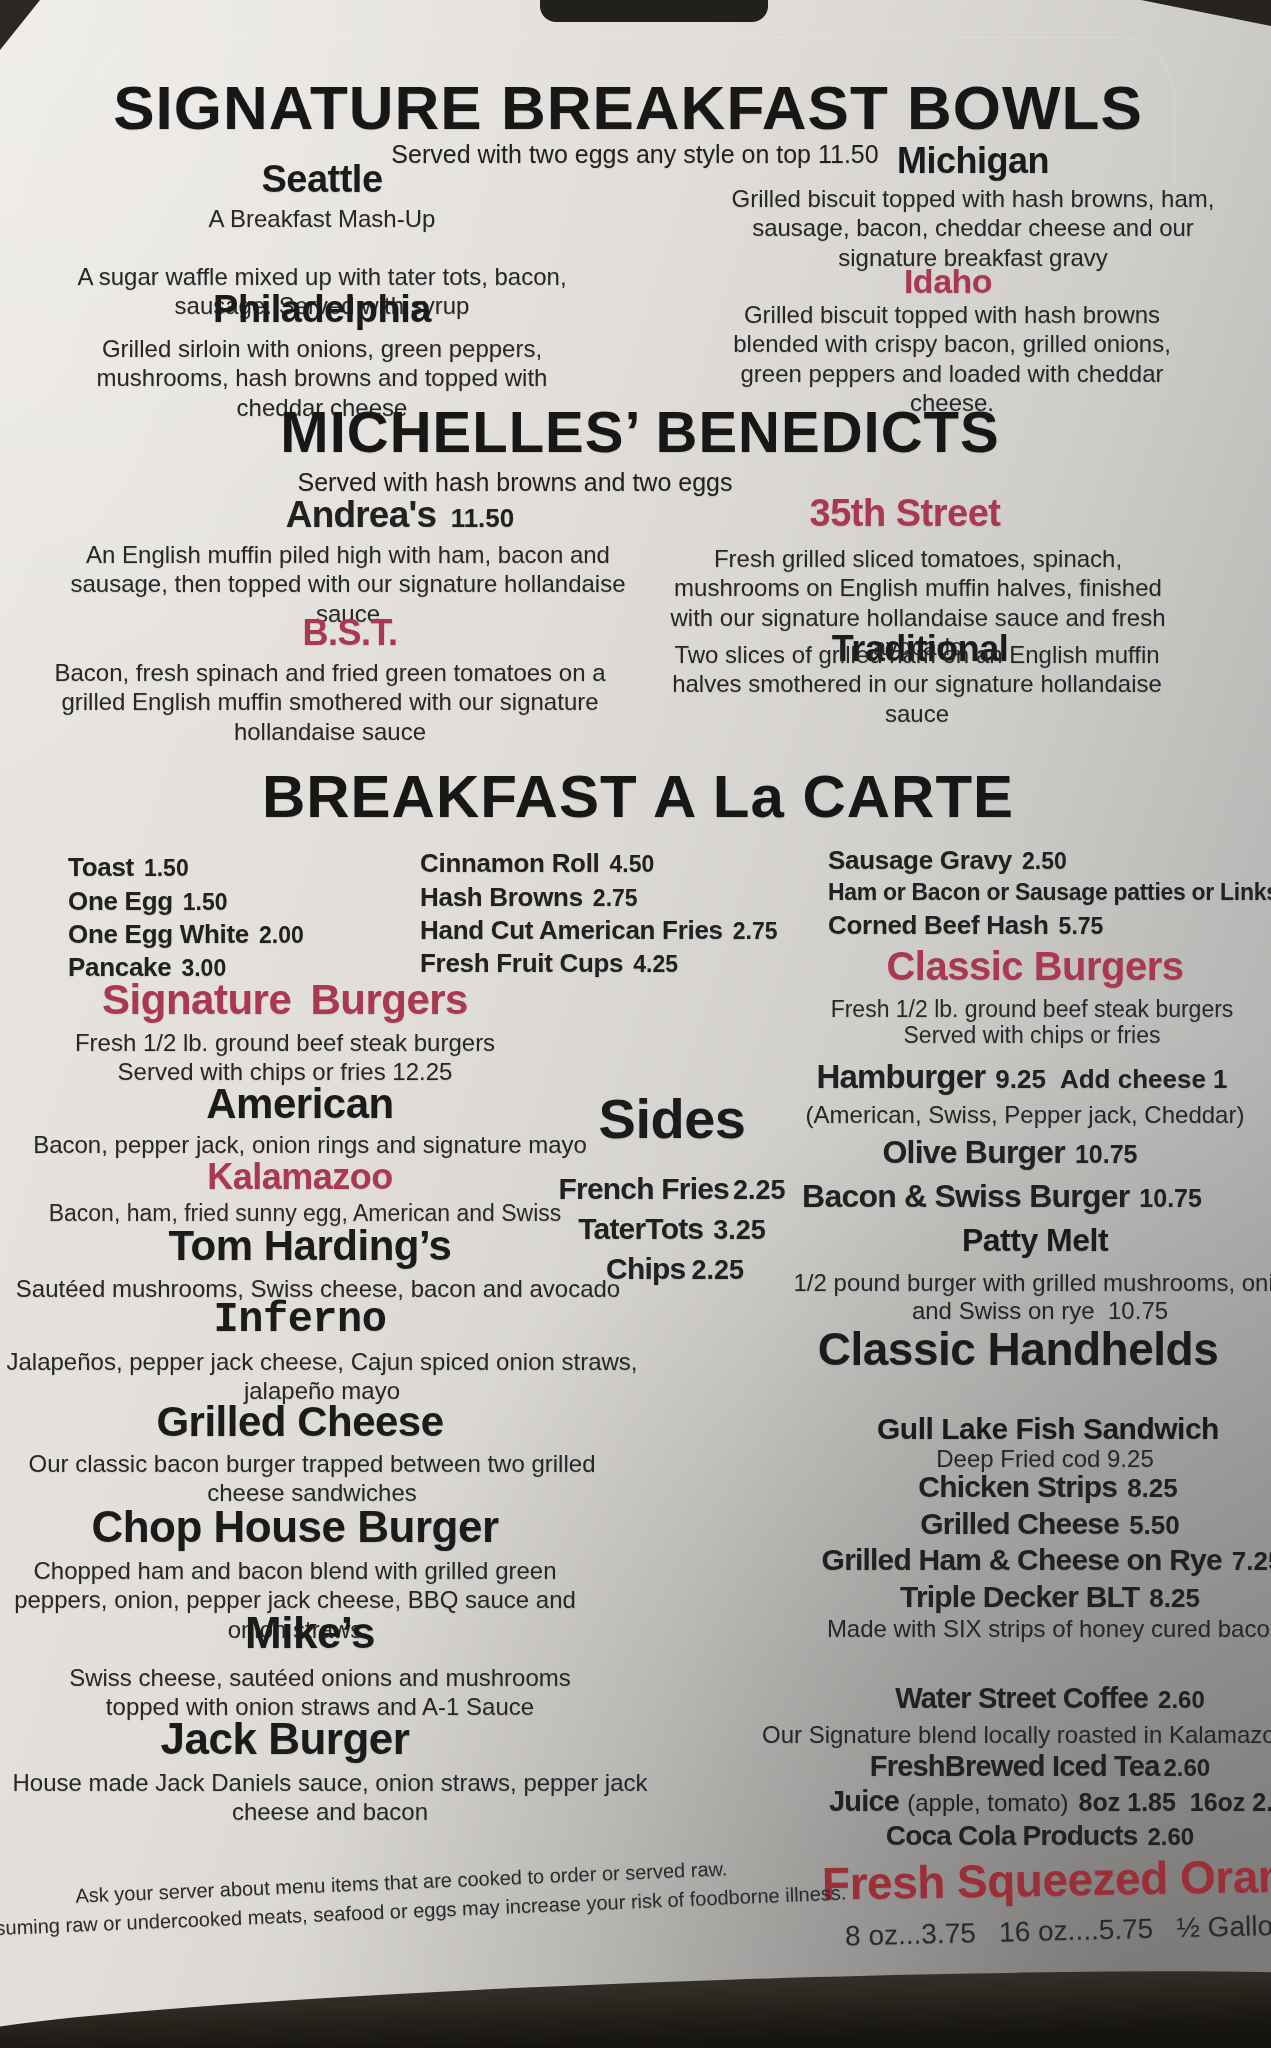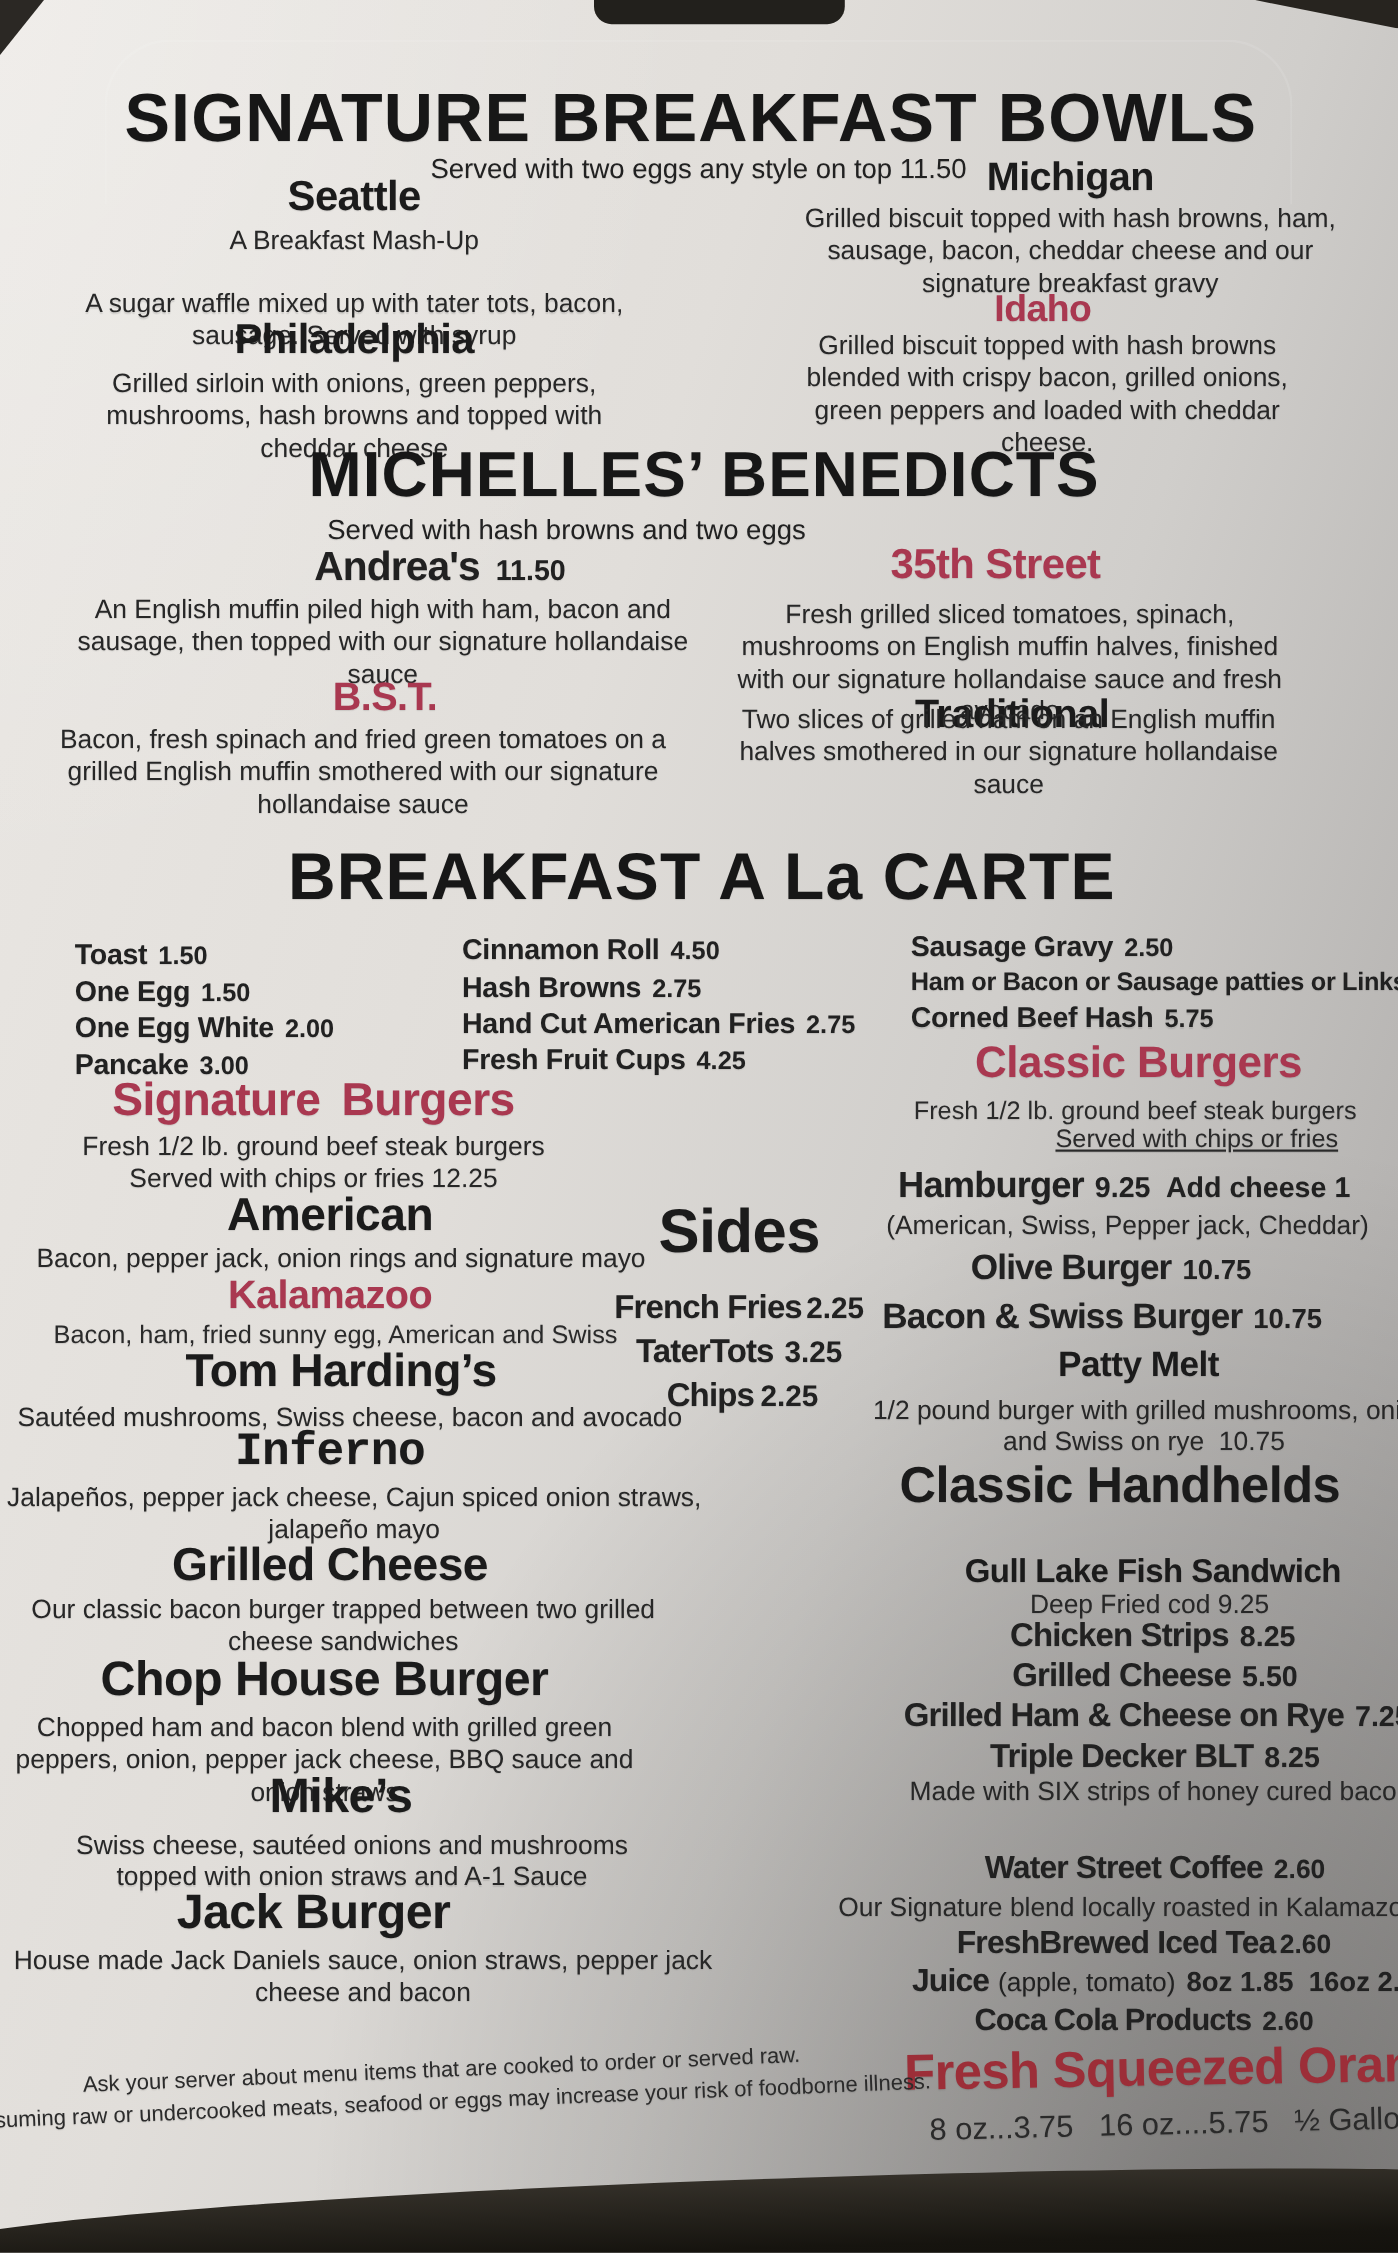--- a/index.html
+++ b/index.html
@@ -167,21 +167,21 @@
   </div>
   <div class="c" style="top:1212px;left:672px;">
     <span class="hh" style="font-size:30px;">TaterTots</span><span class="hp" style="font-size:27px;">3.25</span>
   </div>
   <div class="c" style="top:1252px;left:675px;">
     <span class="hh" style="font-size:30px;">Chips</span><span class="hp" style="font-size:27px;margin-left:6px;">2.25</span>
   </div>
 
   <div class="c hsec red" style="top:944px;left:1035px;font-size:40px;">Classic Burgers</div>
   <div class="c small-desc" style="top:995px;left:1032px;">Fresh 1/2 lb. ground beef steak burgers</div>
-  <div class="c small-desc" style="top:1021px;left:1088px;text-decoration:underline;">Served with chips or fries</div>
+  <div class="c small-desc" style="top:1021px;left:1032px;">Served with chips or fries</div>
 
   <div class="c" style="top:1058px;left:1022px;">
     <span class="hh" style="font-size:33px;">Hamburger</span><span class="hp" style="font-size:26px;">9.25</span><span class="hp" style="font-size:26px;margin-left:14px;">Add cheese 1</span>
   </div>
   <div class="c desc" style="top:1100px;left:1025px;">(American, Swiss, Pepper jack, Cheddar)</div>
 
   <div class="c" style="top:1134px;left:1010px;">
     <span class="hh" style="font-size:32px;">Olive Burger</span><span class="hp" style="font-size:25px;">10.75</span>
   </div>
   <div class="c" style="top:1178px;left:1002px;">

